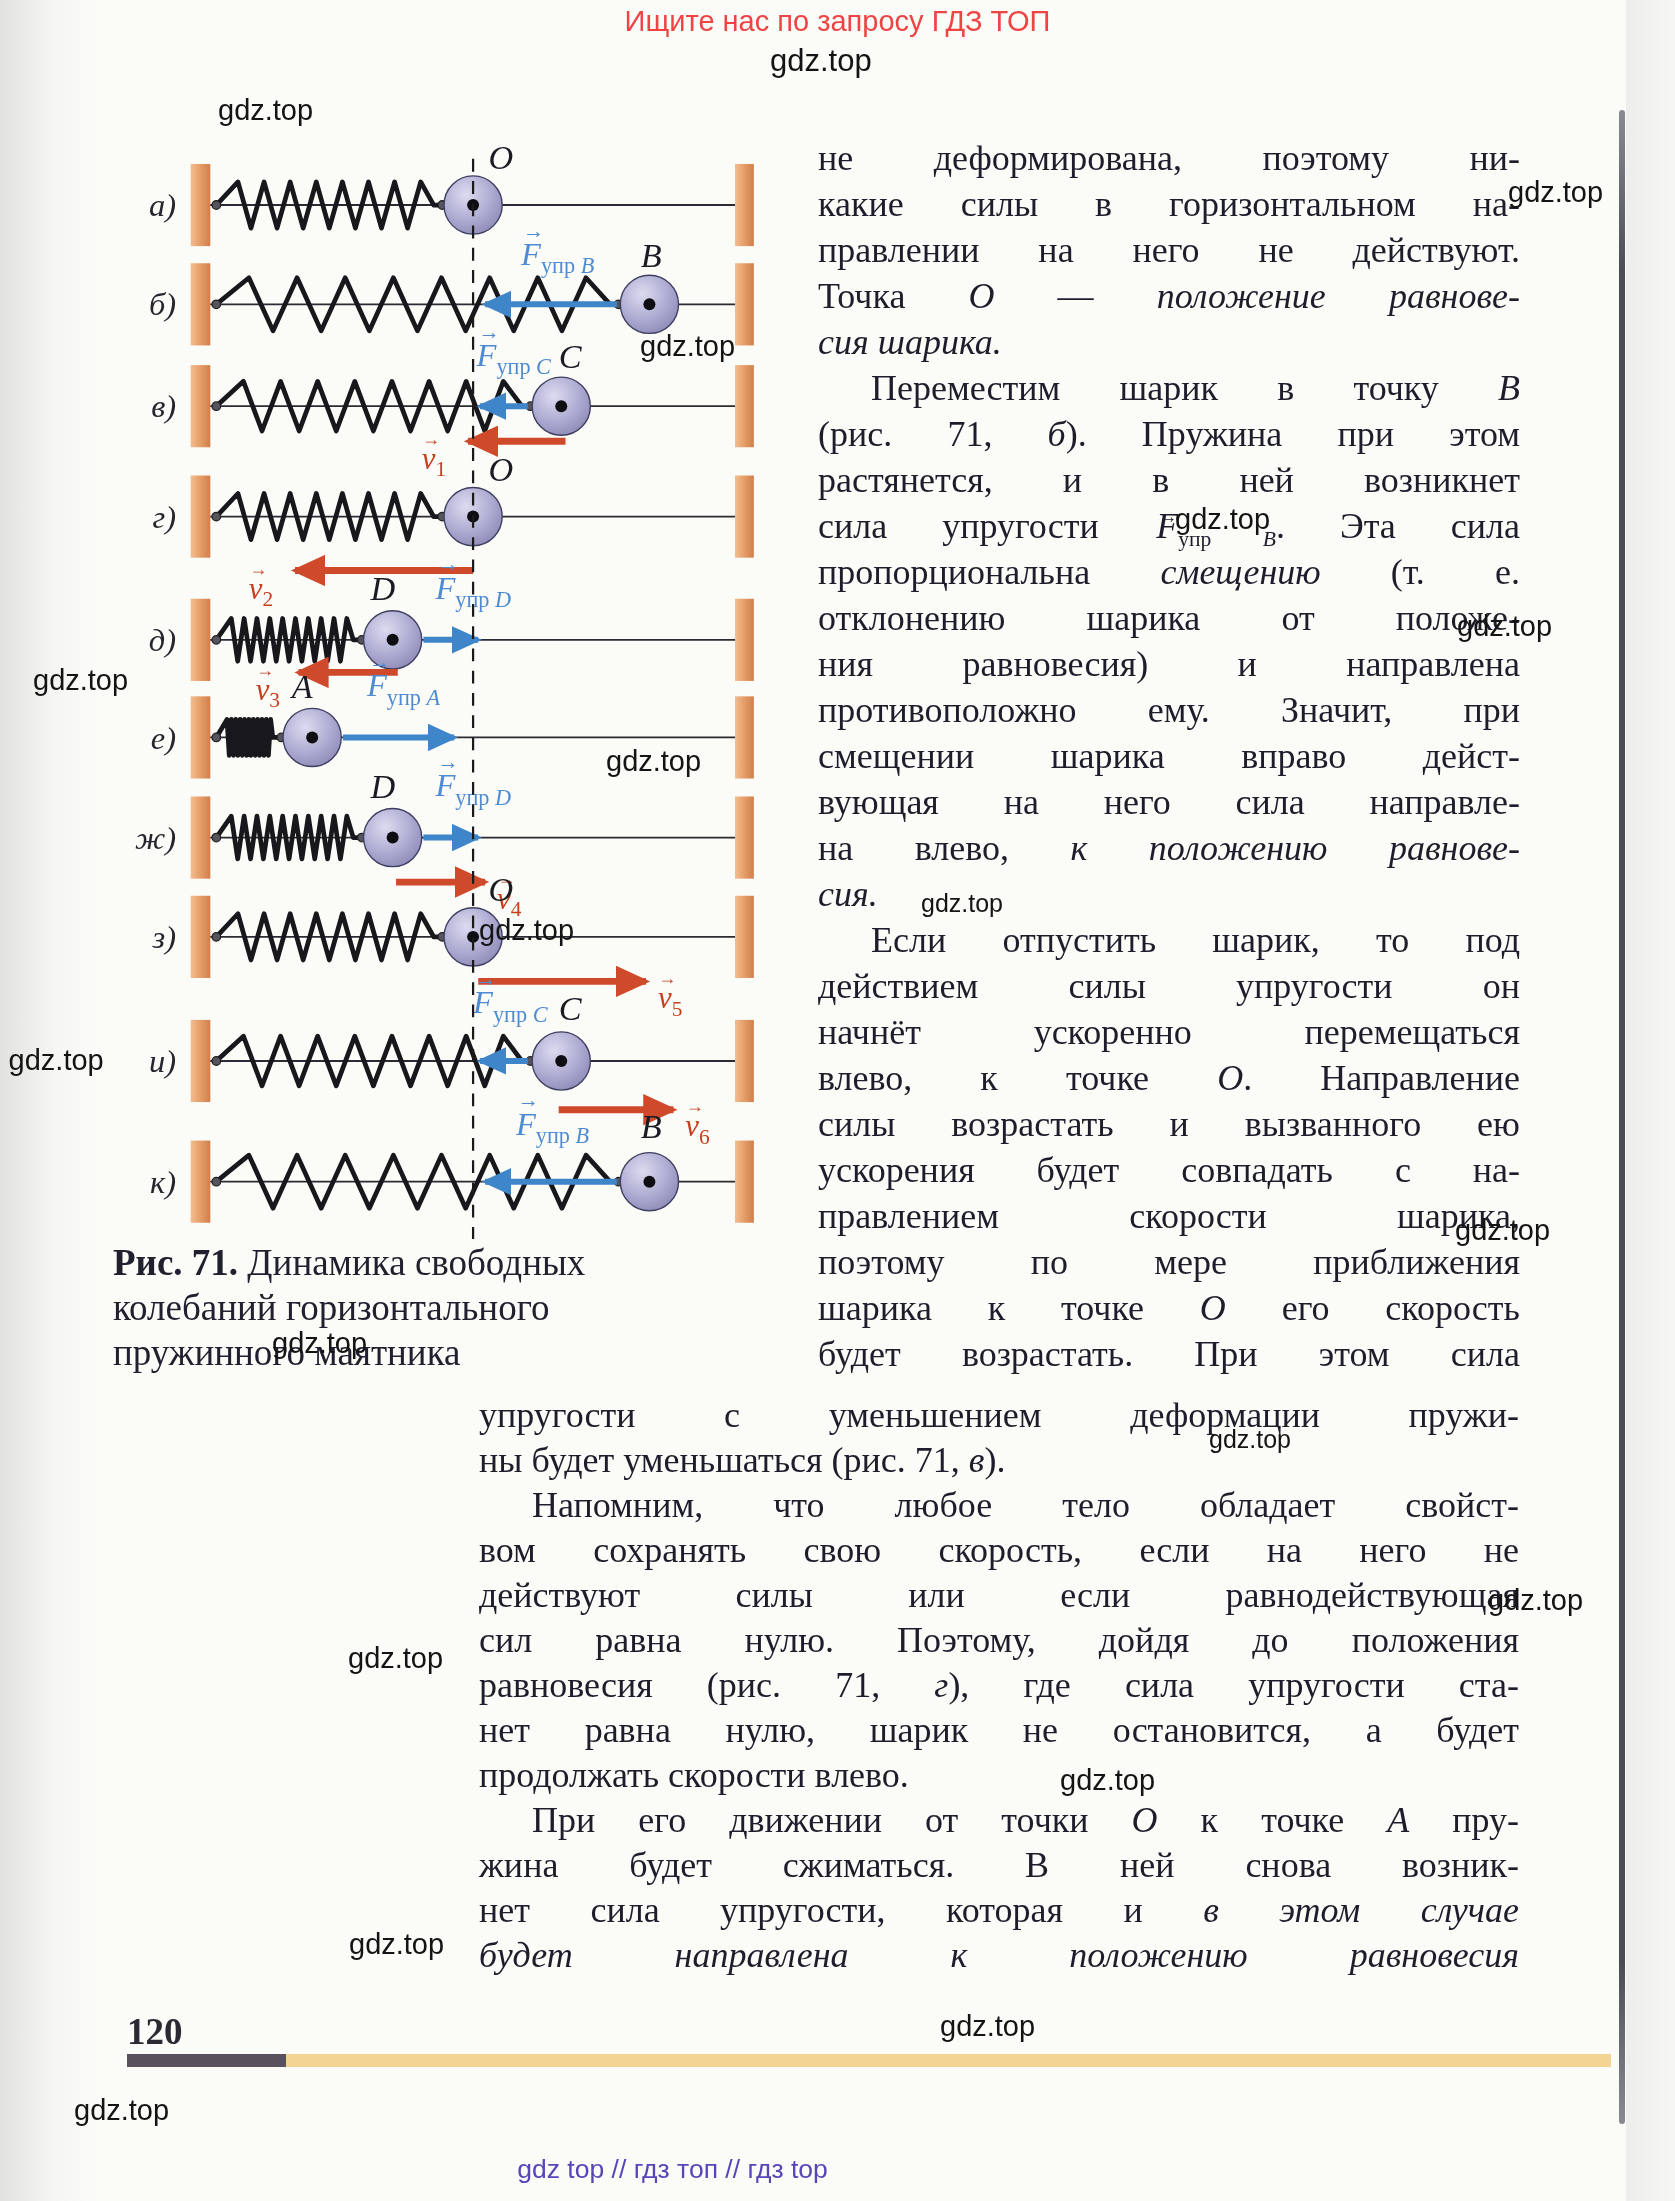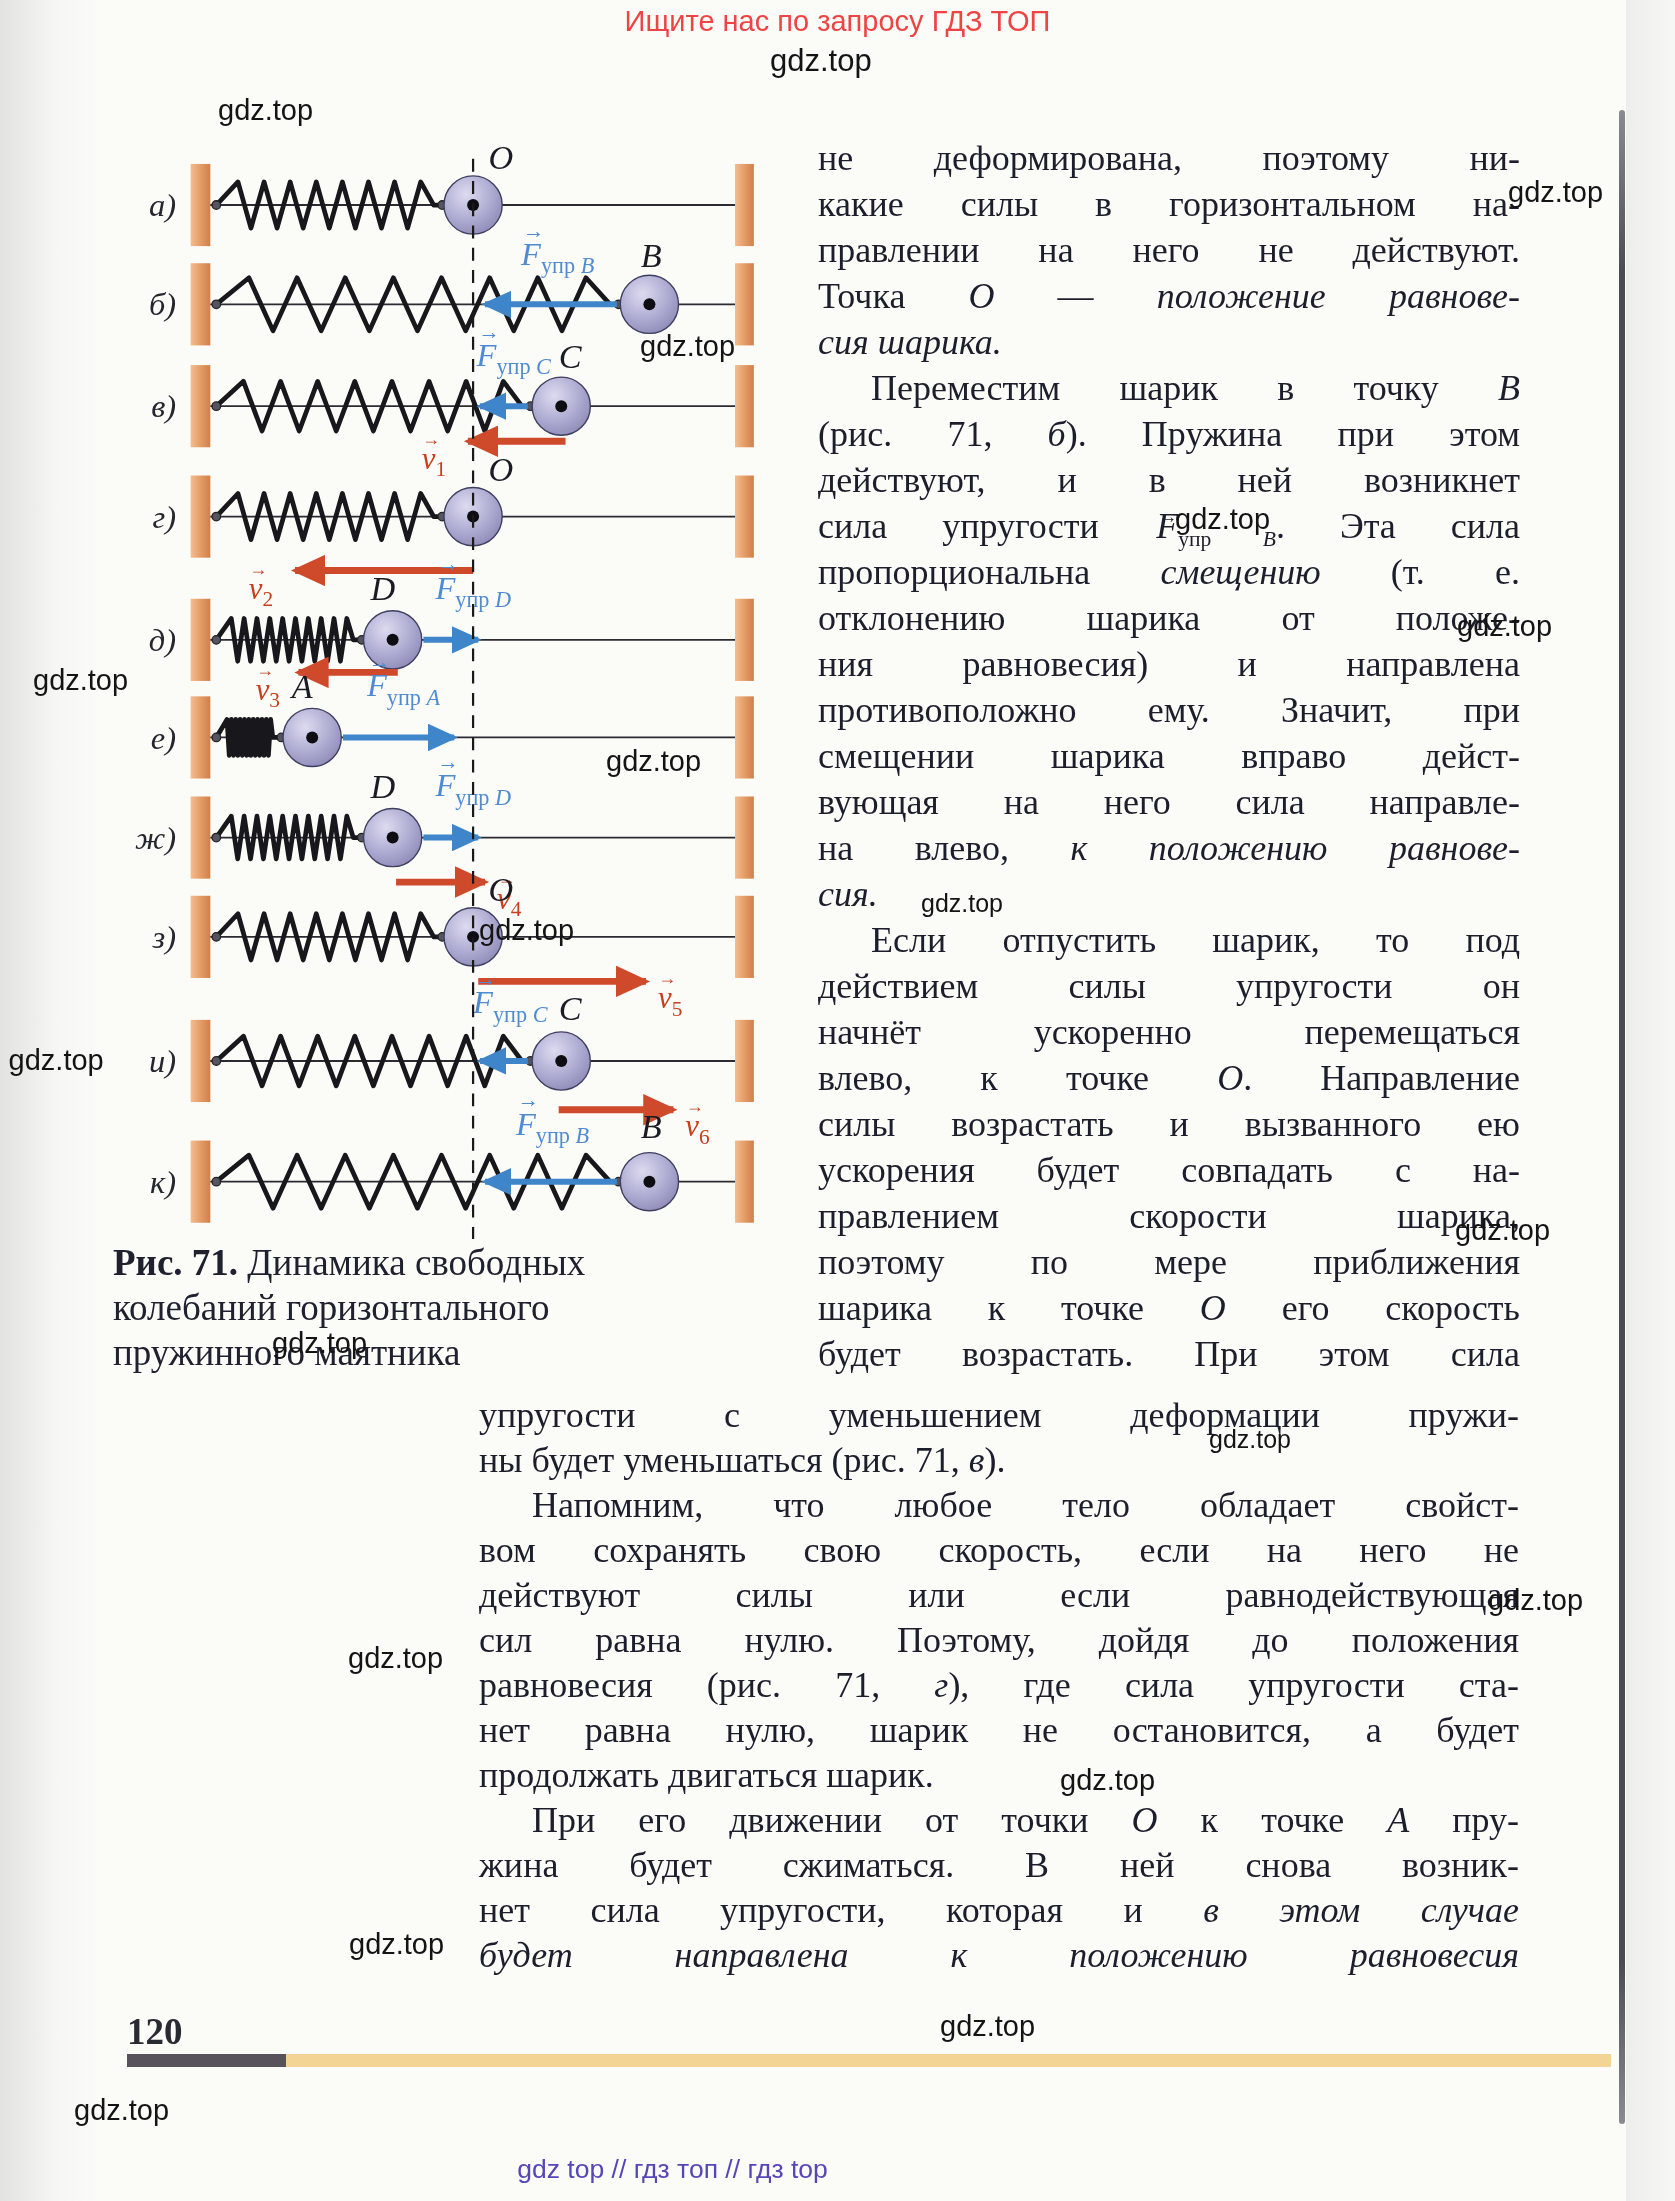--- a/index.html
+++ b/index.html
@@ -240,21 +240,21 @@
 </div>
 
 <div class="col" id="col">
     <div class="line"><span>не деформирована, поэтому ни-</span></div>
     <div class="line"><span>какие силы в горизонтальном на-</span></div>
     <div class="line"><span>правлении на него не действуют.</span></div>
     <div class="line"><span>Точка </span><span class="it">O</span><span> — </span><span class="it">положение равнове-</span></div>
     <div class="line end"><span class="it">сия шарика.</span></div>
     <div class="line ind"><span>Переместим шарик в точку </span><span class="it">B</span></div>
     <div class="line"><span>(рис. 71, </span><span class="it">б</span><span>). Пружина при этом</span></div>
-    <div class="line"><span>действуют, и в ней возникнет</span></div>
+    <div class="line"><span>растянется, и в ней возникнет</span></div>
     <div class="line"><span>сила упругости </span><span class="fv">F<span class="fvarr">→</span></span><sub>упр </sub><sub class="subi">B</sub><span>. Эта сила</span></div>
     <div class="line"><span>пропорциональна </span><span class="it">смещению</span><span> (т. е.</span></div>
     <div class="line"><span>отклонению шарика от положе-</span></div>
     <div class="line"><span>ния равновесия) и направлена</span></div>
     <div class="line"><span>противоположно ему. Значит, при</span></div>
     <div class="line"><span>смещении шарика вправо дейст-</span></div>
     <div class="line"><span>вующая на него сила направле-</span></div>
     <div class="line"><span>на влево, </span><span class="it">к положению равнове-</span></div>
     <div class="line end"><span class="it">сия.</span></div>
     <div class="line ind"><span>Если отпустить шарик, то под</span></div>
@@ -270,21 +270,21 @@
   </div>
 <div class="full" id="full">
     <div class="line"><span>упругости с уменьшением деформации пружи-</span></div>
     <div class="line end"><span>ны будет уменьшаться (рис. 71, </span><span class="it">в</span><span>).</span></div>
     <div class="line ind"><span>Напомним, что любое тело обладает свойст-</span></div>
     <div class="line"><span>вом сохранять свою скорость, если на него не</span></div>
     <div class="line"><span>действуют силы или если равнодействующая</span></div>
     <div class="line"><span>сил равна нулю. Поэтому, дойдя до положения</span></div>
     <div class="line"><span>равновесия (рис. 71, </span><span class="it">г</span><span>), где сила упругости ста-</span></div>
     <div class="line"><span>нет равна нулю, шарик не остановится, а будет</span></div>
-    <div class="line end"><span>продолжать двигаться шарик.</span></div>
+    <div class="line end"><span>продолжать скорости влево.</span></div>
     <div class="line ind"><span>При его движении от точки </span><span class="it">O</span><span> к точке </span><span class="it">A</span><span> пру-</span></div>
     <div class="line"><span>жина будет сжиматься. В ней снова возник-</span></div>
     <div class="line"><span>нет сила упругости, которая и </span><span class="it">в этом случае</span></div>
     <div class="line"><span class="it">будет направлена к положению равновесия</span></div>
   </div>
 
 <div class="page-num">120</div>
 <div class="rule-dark"></div>
 <div class="rule-yellow"></div>
 <div class="footer-promo">gdz top  //  гдз топ  //  гдз top</div>

